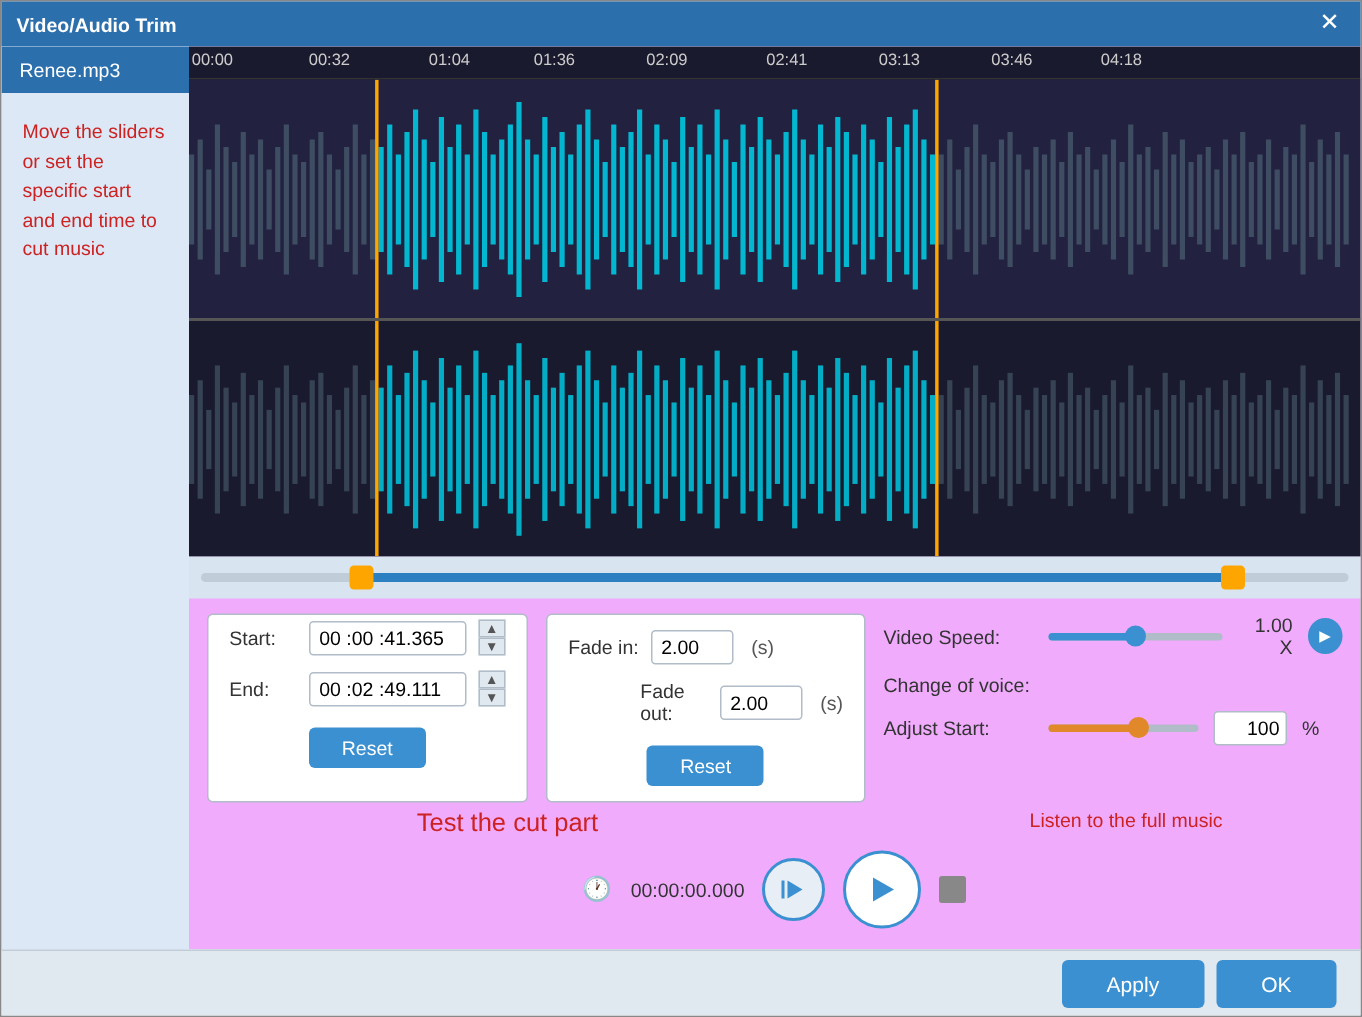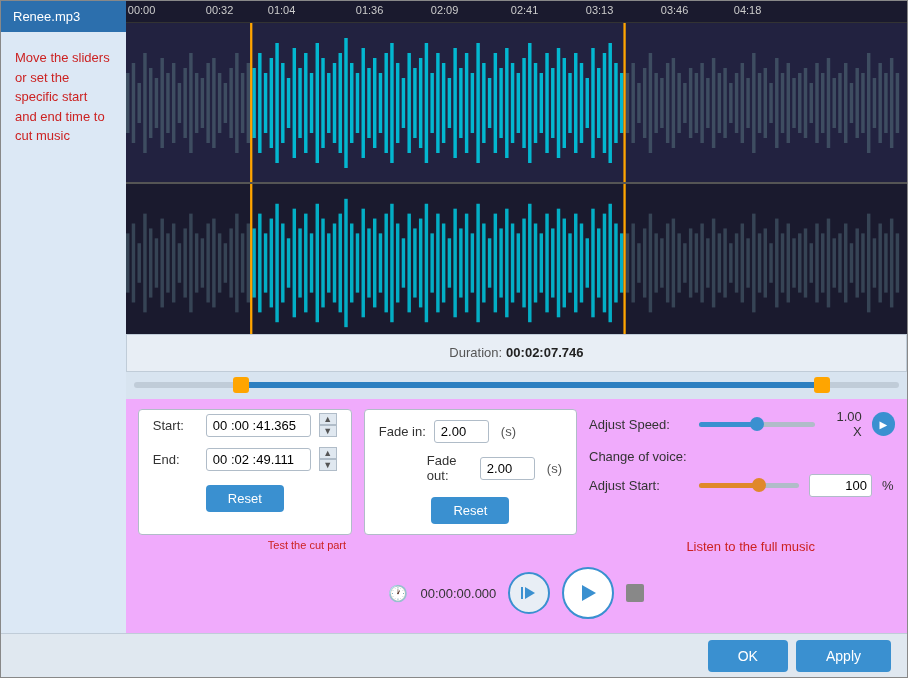--- a/index.html
+++ b/index.html
@@ -339,21 +339,21 @@
       position: absolute;
       left: 60%;
       top: -5px;
       width: 14px;
       height: 14px;
       background: #e0882a;
       border-radius: 50%;
       transform: translateX(-50%);
     }
     .volume-input {
-      width: 63px;
+      width: 49px;
       border: 1px solid #b0bcc8;
       border-radius: 3px;
       padding: 3px 4px;
       font-size: 13px;
       text-align: right;
     }
     .percent-label {
       font-size: 13px;
       color: #333;
     }
@@ -447,36 +447,40 @@
       border: 1px solid #b0bcc8;
       border-radius: 4px;
       padding: 10px 14px;
     }
   </style>
 </head>
 <body>
 
 <div class="dialog">
 
+  <div class="titlebar">
+    <span class="titlebar-title">Video/Audio Trim</span>
+    <button class="titlebar-close">✕</button>
+  </div>
 
   <div class="main-area">
 
     <div class="sidebar">
       <div class="sidebar-file">Renee.mp3</div>
       <div class="sidebar-annotation">Move the sliders or set the specific start and end time to cut music</div>
     </div>
 
     <div class="content-area">
 
       <div class="waveform-container">
 
         <div class="timeline" style="position:relative; height:22px;">
           <span class="timeline-marker" style="left:2px">00:00</span>
           <span class="timeline-marker" style="left:80px">00:32</span>
-          <span class="timeline-marker" style="left:142px">01:04</span>
+          <span class="timeline-marker" style="left:160px">01:04</span>
           <span class="timeline-marker" style="left:230px">01:36</span>
           <span class="timeline-marker" style="left:305px">02:09</span>
           <span class="timeline-marker" style="left:385px">02:41</span>
           <span class="timeline-marker" style="left:460px">03:13</span>
           <span class="timeline-marker" style="left:535px">03:46</span>
           <span class="timeline-marker" style="left:608px">04:18</span>
         </div>
 
         <div class="waveform-tracks">
 
@@ -777,24 +781,20 @@
                 <rect x="670" y="50" width="3" height="60"></rect>
               </g>
 
               <rect x="108" y="0" width="2" height="159" fill="orange"></rect>
               <rect x="433" y="0" width="2" height="159" fill="orange"></rect>
             </svg>
           </div>
         </div>
       </div>
 
-      <div class="duration-bar">
-        <span class="duration-label">Duration:</span>
-        <span class="duration-value">00:02:07.746</span>
-      </div>
 
       <div class="slider-bar-container">
         <div class="slider-track">
           <div class="slider-fill"></div>
           <div class="slider-thumb slider-thumb-left"></div>
           <div class="slider-thumb slider-thumb-right"></div>
         </div>
       </div>
 
       <div class="controls-area">
@@ -830,21 +830,21 @@
               <span class="control-label">Fade out:</span>
               <input class="fade-input" type="text" value="2.00" style="">
               <span style="margin-left:4px;color:#555;">(s)</span>
             </div>
             <button class="reset-btn">Reset</button>
           </div>
 
           <div class="right-controls">
 
             <div class="right-control-row">
-              <span class="right-label">Adjust Speed:</span>
+              <span class="right-label">Video Speed:</span>
               <div class="speed-slider-track">
                 <div class="speed-slider-fill"></div>
                 <div class="speed-thumb"></div>
               </div>
               <span class="speed-value" style="min-width:32px; font-size:13px; color:#333;"><span>1.00</span> <span>X</span></span>
               <button class="play-btn-small">▶</button>
             </div>
 
             <div class="right-control-row">
               <span class="right-label">Change of voice:</span>
@@ -856,21 +856,21 @@
                 <div class="volume-slider-fill"></div>
                 <div class="volume-thumb"></div>
               </div>
               <input class="volume-input" type="text" value="100" style="">
               <span class="percent-label">%</span>
             </div>
           </div>
         </div>
 
         <div style="position:relative;">
-          <span style="position:absolute; left:130px; top:-4px; color:#cc2222; font-size:11px; font-weight:500;">Test the cut part</span>
+          <span style="position:absolute; left:140px; top:-4px; color:#cc2222; font-size:17px; font-weight:500;">Test the cut part</span>
           <span style="position:absolute; right:80px; top:-4px; color:#cc2222; font-size:13px; font-weight:500;">Listen to the full music</span>
           <div class="playback-row" style="margin-top:16px;">
             <span class="clock-icon">🕐</span>
             <span class="time-display">00:00:00.000</span>
             <button class="play-cut-btn">
               <svg width="18" height="18" viewBox="0 0 18 18">
                 <polygon points="5,3 15,9 5,15" fill="#3a90d0"></polygon>
                 <line x1="2" y1="3" x2="2" y2="15" stroke="#3a90d0" stroke-width="2"></line>
               </svg>
             </button>
@@ -880,16 +880,16 @@
               </svg>
             </button>
             <div class="stop-btn"></div>
           </div>
         </div>
       </div>
     </div>
   </div>
 
   <div class="footer">
+    <button class="footer-btn footer-btn-apply">Apply</button>
     <button class="footer-btn footer-btn-ok">OK</button>
-    <button class="footer-btn footer-btn-apply">Apply</button>
   </div>
 </div>
 
 </body></html>

